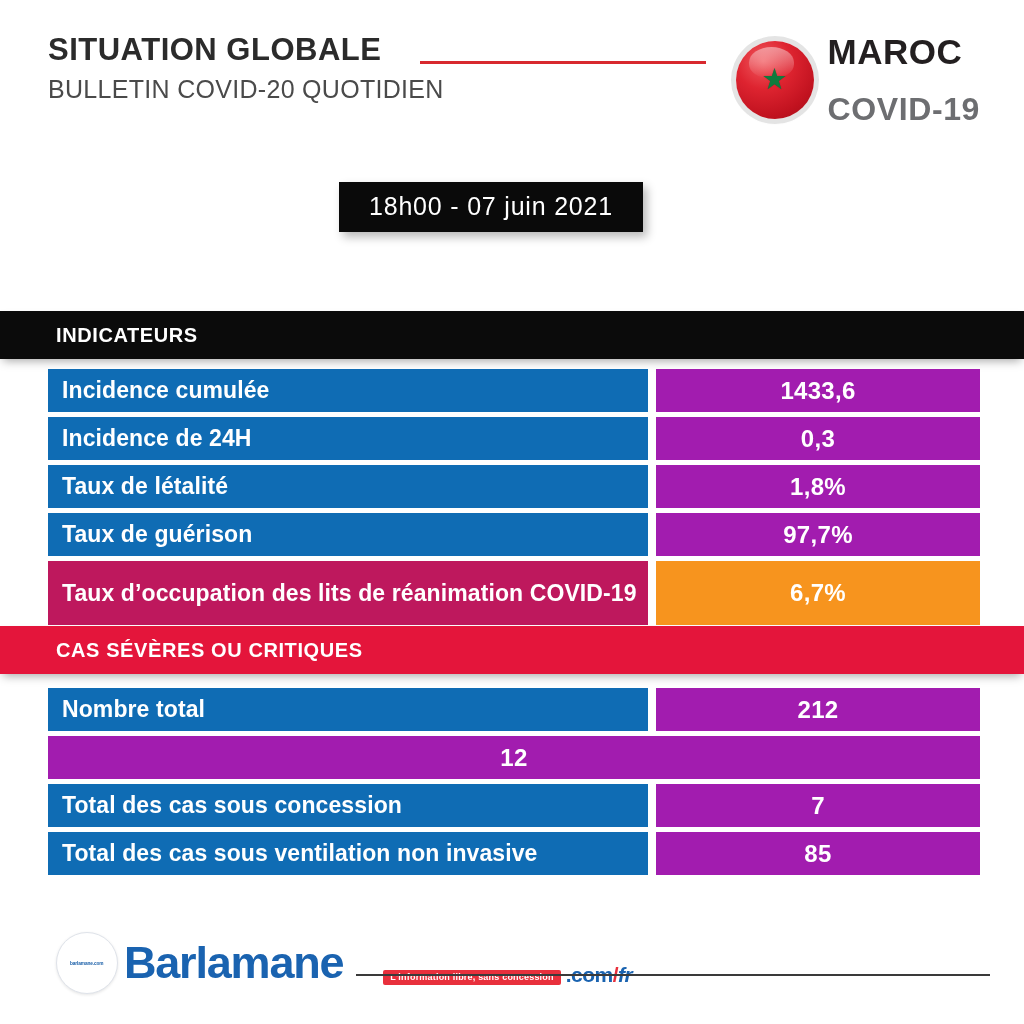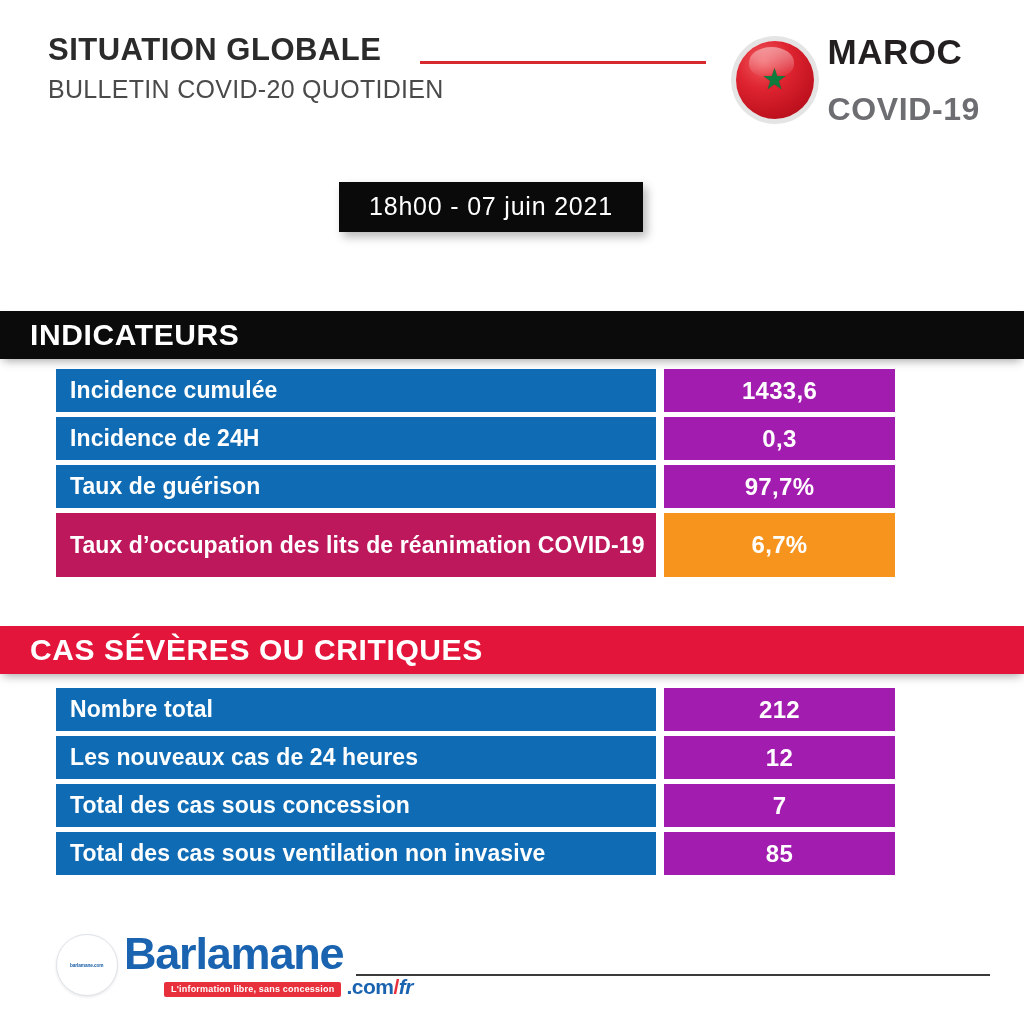--- a/index.html
+++ b/index.html
@@ -142,36 +142,36 @@
     position: absolute;
     left: 0;
     width: 1024px;
     height: 48px;
     display: flex;
     align-items: center;
     box-shadow: 0 5px 9px -3px rgba(0,0,0,0.34);
   }
 
   .band-label {
-    padding-left: 30px;
-    font-size: 30px;
+    padding-left: 56px;
+    font-size: 20px;
     font-weight: 600;
     letter-spacing: 0.6px;
     color: #ffffff;
     white-space: nowrap;
   }
 
   .band-indicateurs { top: 311px; background: #0b0b0b; }
   .band-severes     { top: 626px; background: #e4153b; }
 
   
   .rows {
     position: absolute;
-    left: 56px;
-    width: 839px;
+    left: 48px;
+    width: 932px;
   }
 
   .rows-indicateurs { top: 369px; }
   .rows-severes     { top: 688px; }
 
   .row {
     display: flex;
     gap: 8px;
     margin-bottom: 5px;
   }
@@ -243,21 +243,21 @@
 
   .logo-circle-text {
     font-size: 5px;
     font-weight: bold;
     color: #1a5fa8;
     letter-spacing: -0.1px;
     transform: scale(0.95);
     white-space: nowrap;
   }
 
-  .logo-text { display: flex; flex-direction: column; line-height: 1; justify-content: center; }
+  .logo-text { display: flex; flex-direction: row; line-height: 1; justify-content: center; }
 
   .logo-word {
     font-size: 45px;
     font-weight: bold;
     color: #1a63b0;
     letter-spacing: -1.2px;
     line-height: 0.96;
   }
 
   .logo-bottom {
@@ -332,40 +332,43 @@
   <div class="rows rows-indicateurs">
     <div class="row">
       <div class="cell-label">Incidence cumulée</div>
       <div class="cell-value">1433,6</div>
     </div>
     <div class="row">
       <div class="cell-label">Incidence de 24H</div>
       <div class="cell-value">0,3</div>
     </div>
     <div class="row">
+      <div class="cell-label">Taux de létalité</div>
+      <div class="cell-value">1,8%</div>
+    </div>
+    <div class="row">
       <div class="cell-label">Taux de guérison</div>
       <div class="cell-value">97,7%</div>
     </div>
     <div class="row row-tall row-orange">
       <div class="cell-label">Taux d’occupation des lits de réanimation COVID-19</div>
       <div class="cell-value">6,7%</div>
     </div>
   </div>
 
   <div class="band band-severes">
     <span class="band-label">CAS  SÉVÈRES OU CRITIQUES</span>
   </div>
 
   <div class="rows rows-severes">
     <div class="row">
       <div class="cell-label">Nombre total</div>
       <div class="cell-value">212</div>
     </div>
     <div class="row">
-      <div class="cell-label">Les nouveaux cas de 24 heures</div>
       <div class="cell-value">12</div>
     </div>
     <div class="row">
       <div class="cell-label">Total des cas sous concession</div>
       <div class="cell-value">7</div>
     </div>
     <div class="row">
       <div class="cell-label">Total des cas sous ventilation non invasive</div>
       <div class="cell-value">85</div>
     </div>

